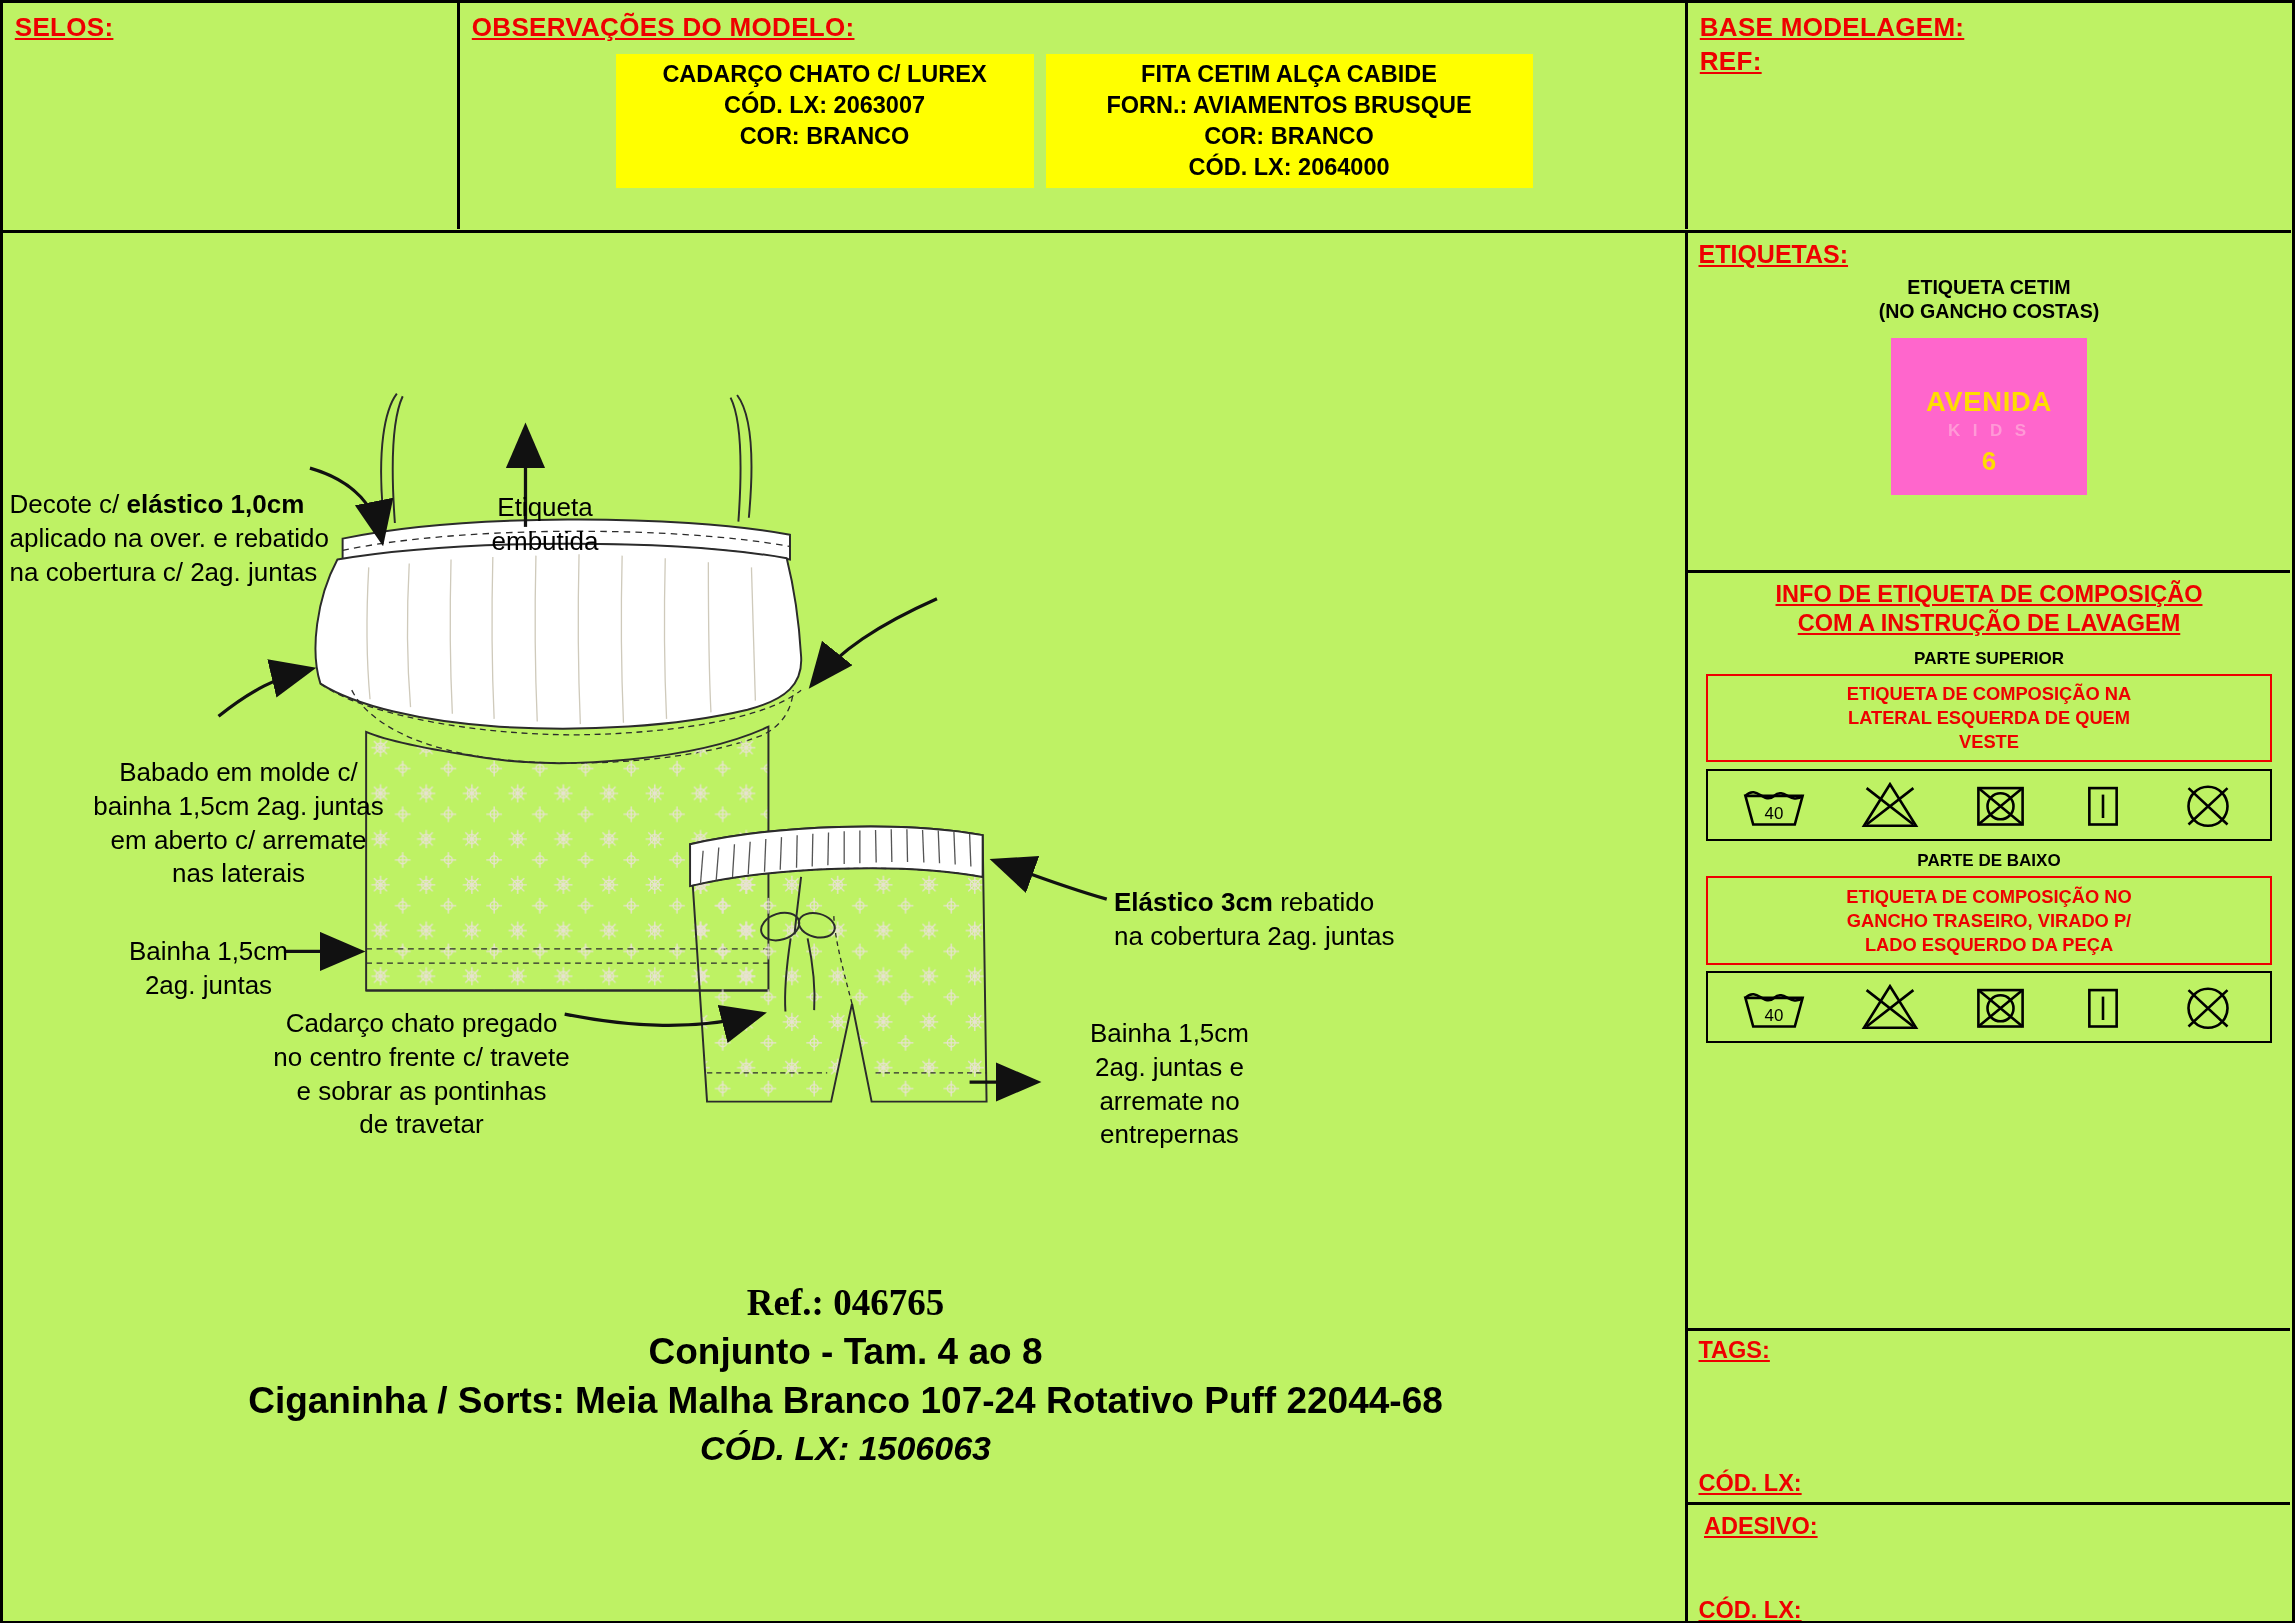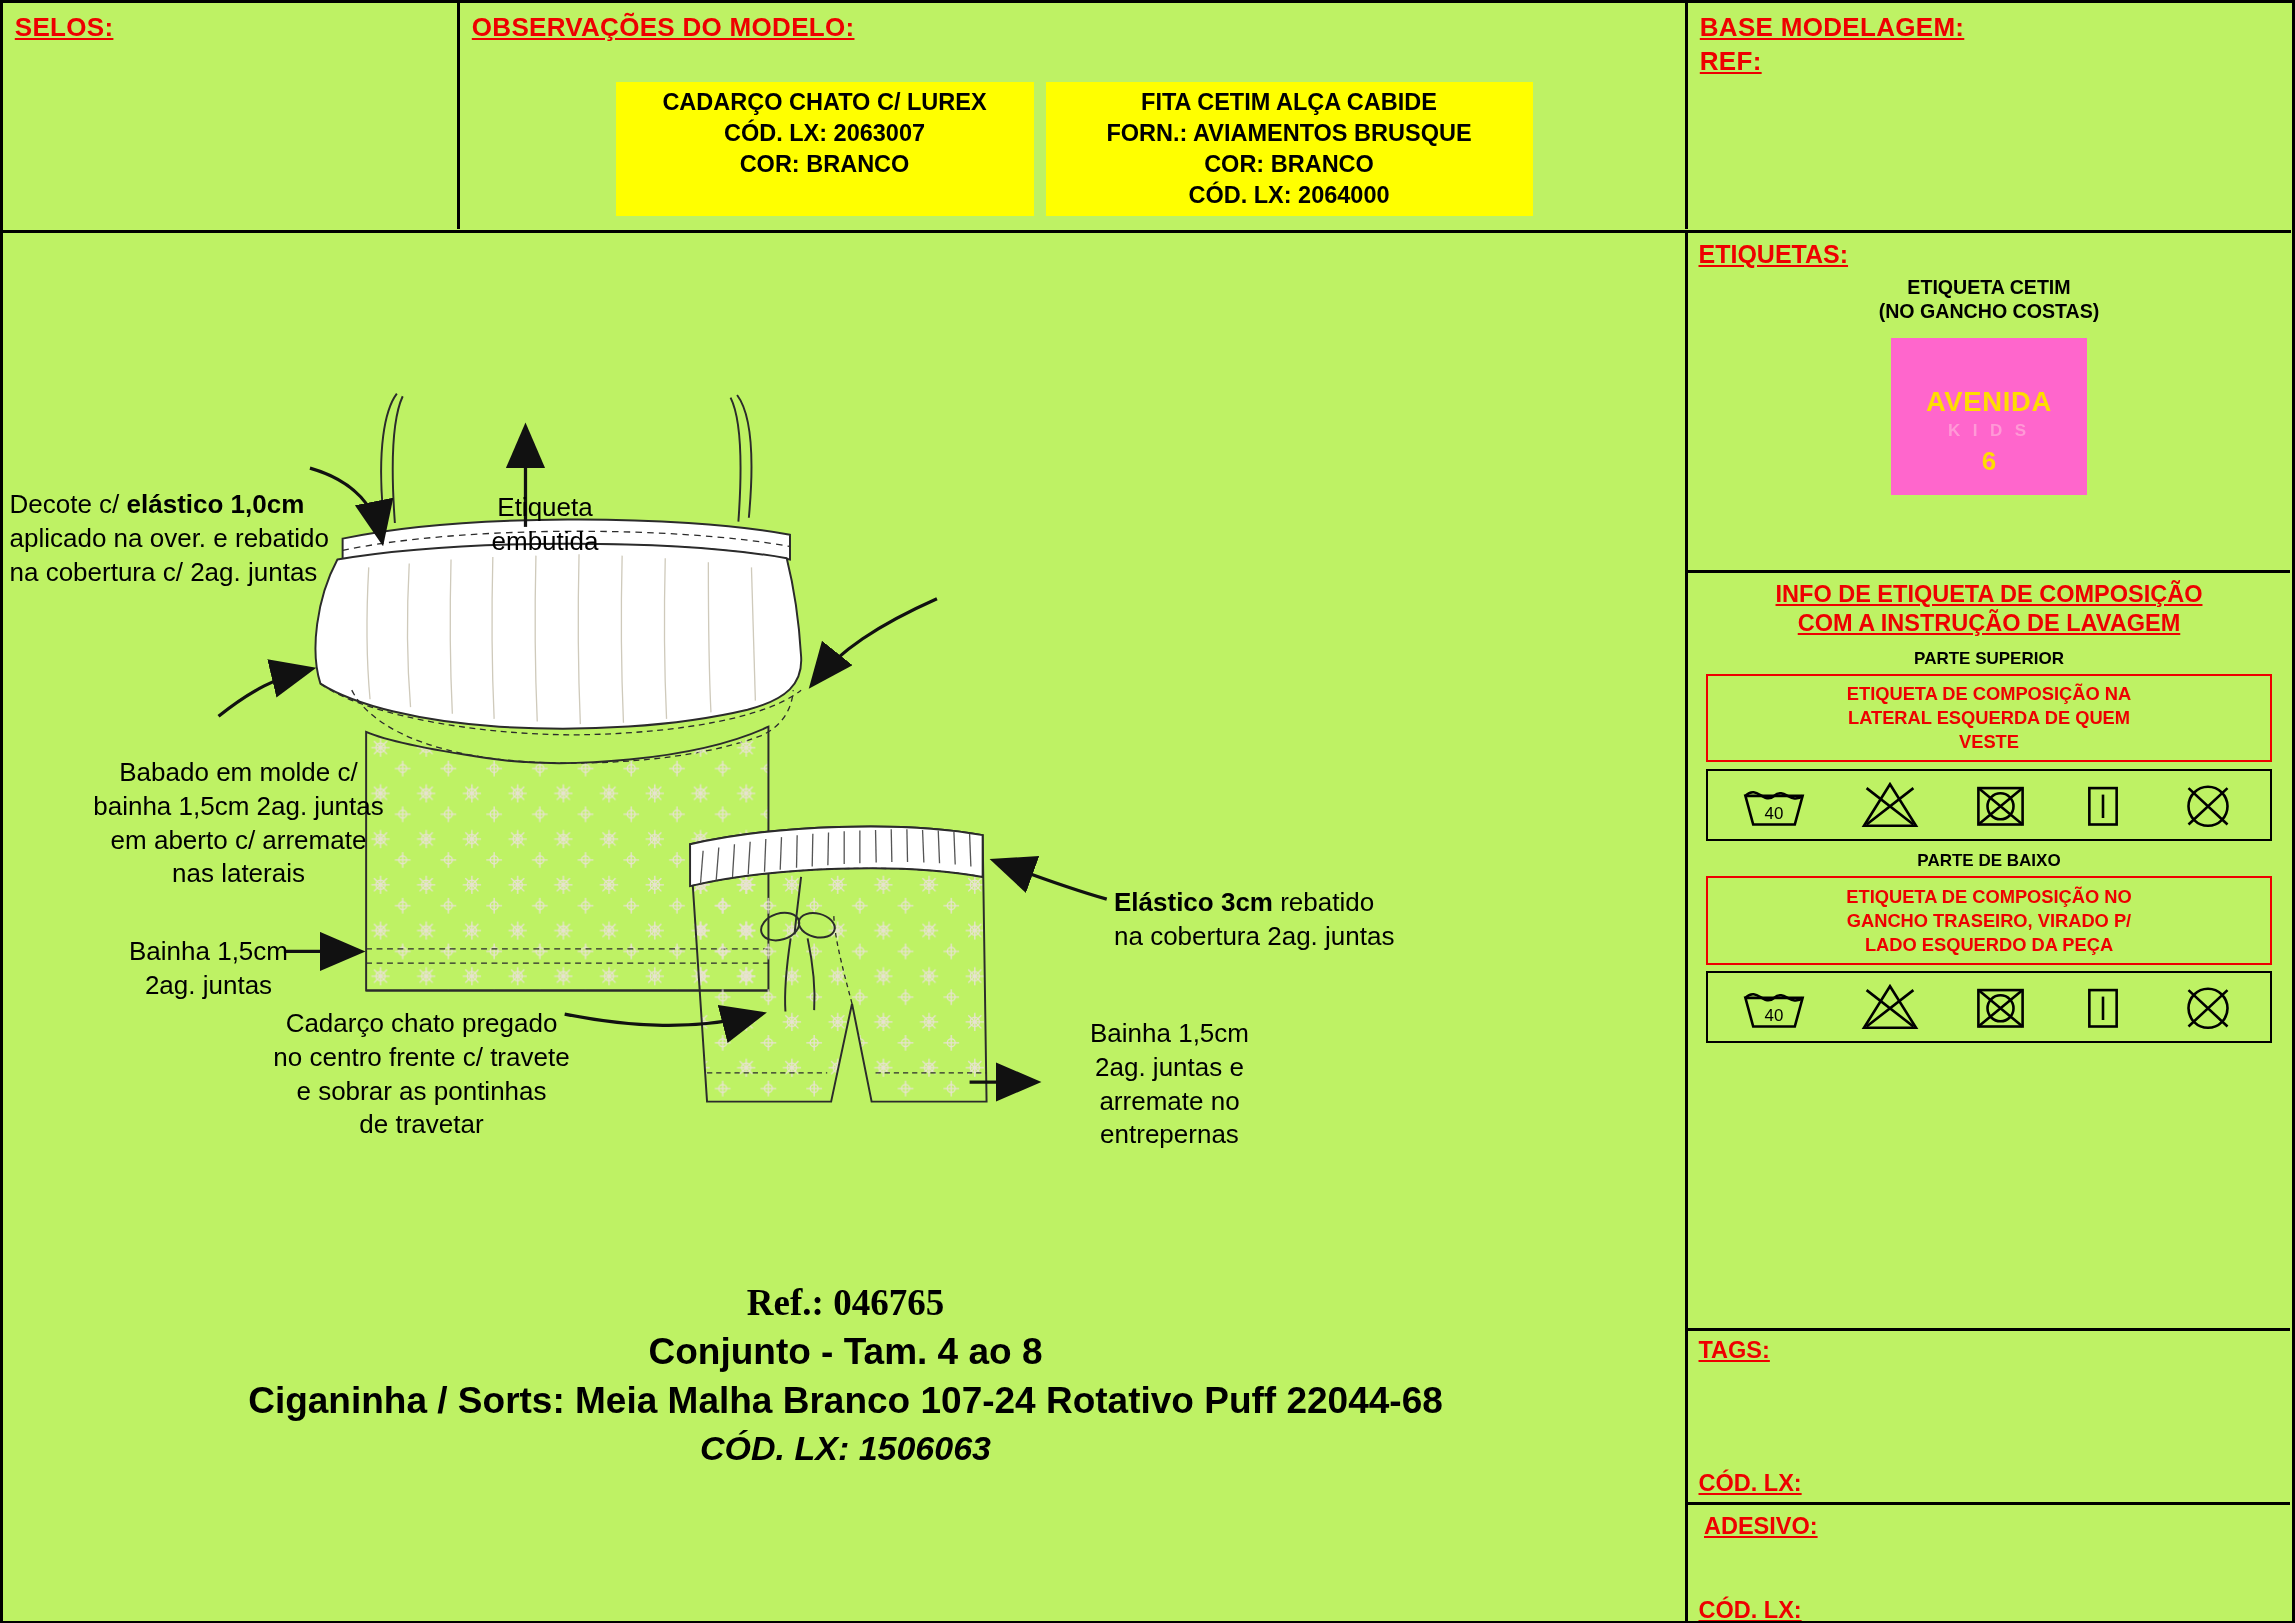--- a/index.html
+++ b/index.html
@@ -72,21 +72,20 @@
     box-sizing: border-box;
     display: inline-block;
   }
   #obs-boxes {
     position: absolute;
     left: 0; top: 51px;
     width: 1228px;
     display: flex;
     justify-content: center;
     gap: 12px;
-    margin-top: 28px;
   }
   #obs-box-1 { width: 418px; }
   #obs-box-2 { width: 487px; }
 
   
   #main-area {
     position: absolute;
     left: 0; top: 230px;
     width: 1685px;
     height: 1390px;

